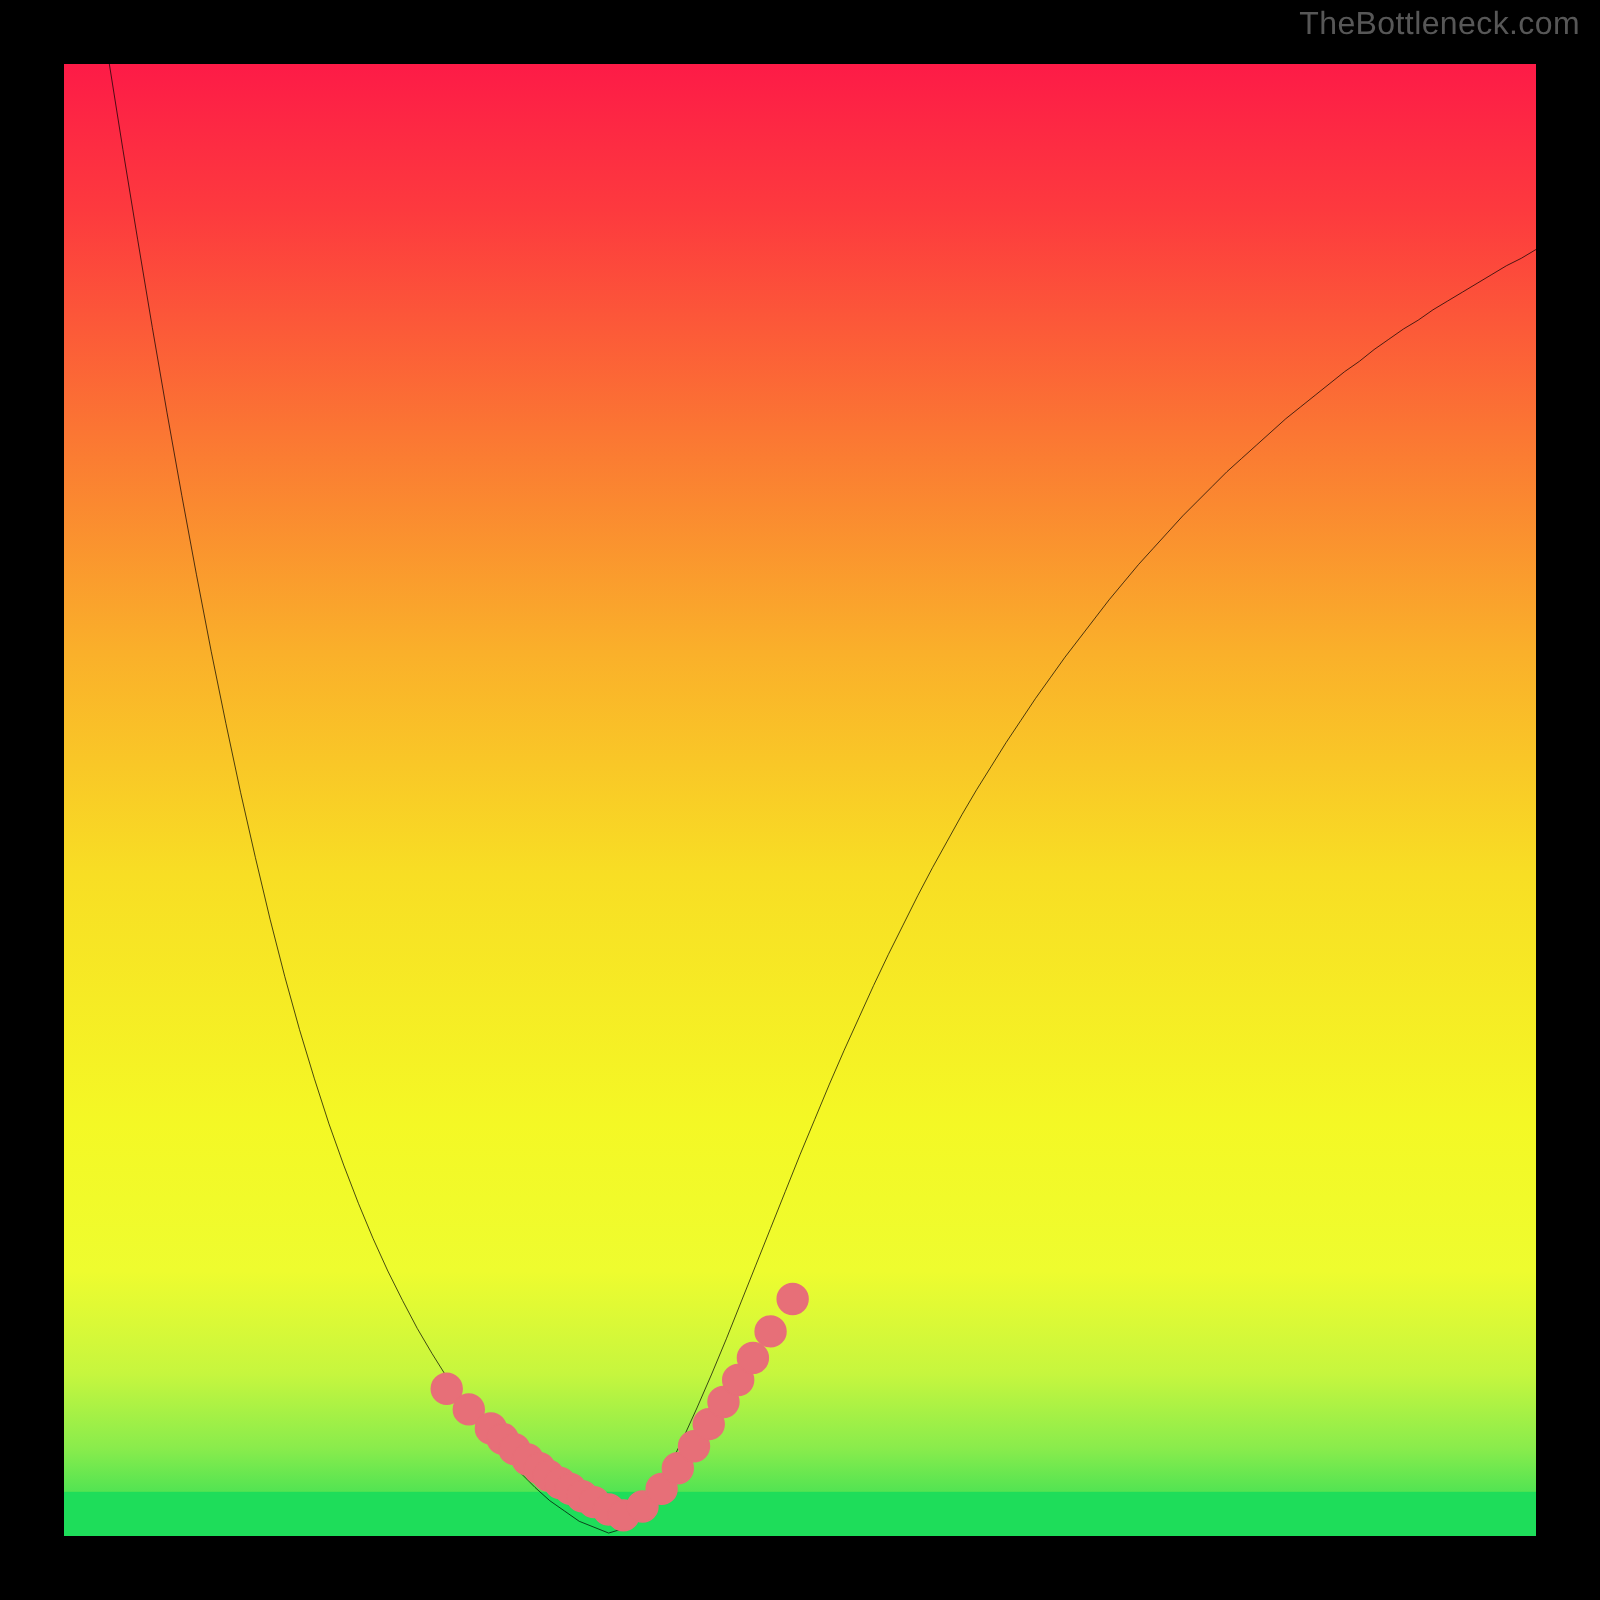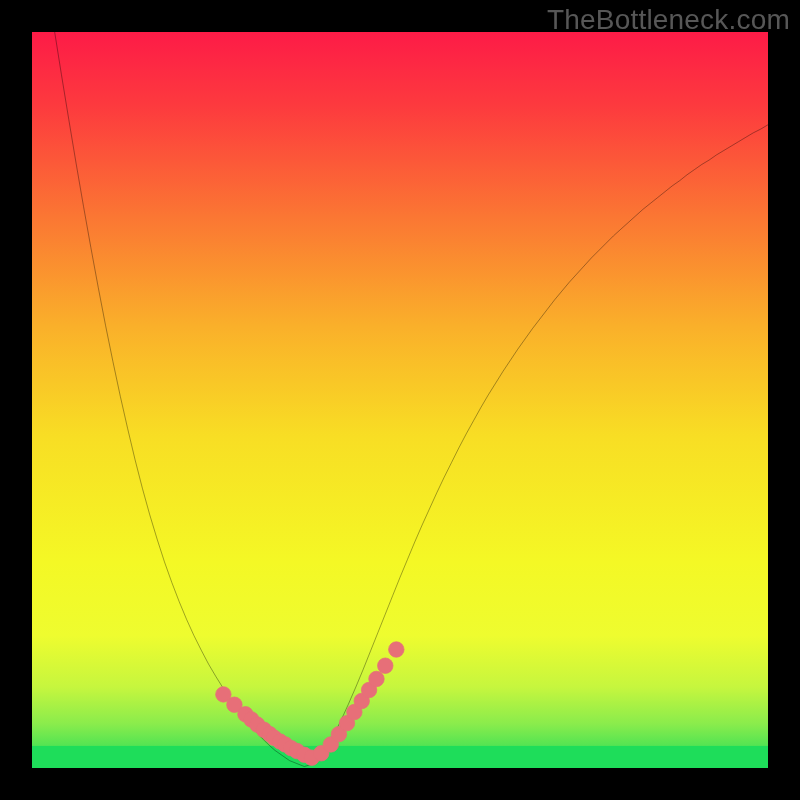--- a/index.html
+++ b/index.html
@@ -17,21 +17,21 @@
     top: 0;
     width: 800px;
     height: 800px;
     background: #000;
   }
   .watermark {
     position: absolute;
     top: 4px;
     right: 10px;
     color: #575757;
-    font-size: 28px;
+    font-size: 16px;
     font-weight: 500;
     letter-spacing: 0.2px;
     text-align: right;
   }
   svg.curve {
     position: absolute;
     left: 32px;
     top: 32px;
     width: 736px;
     height: 736px;

